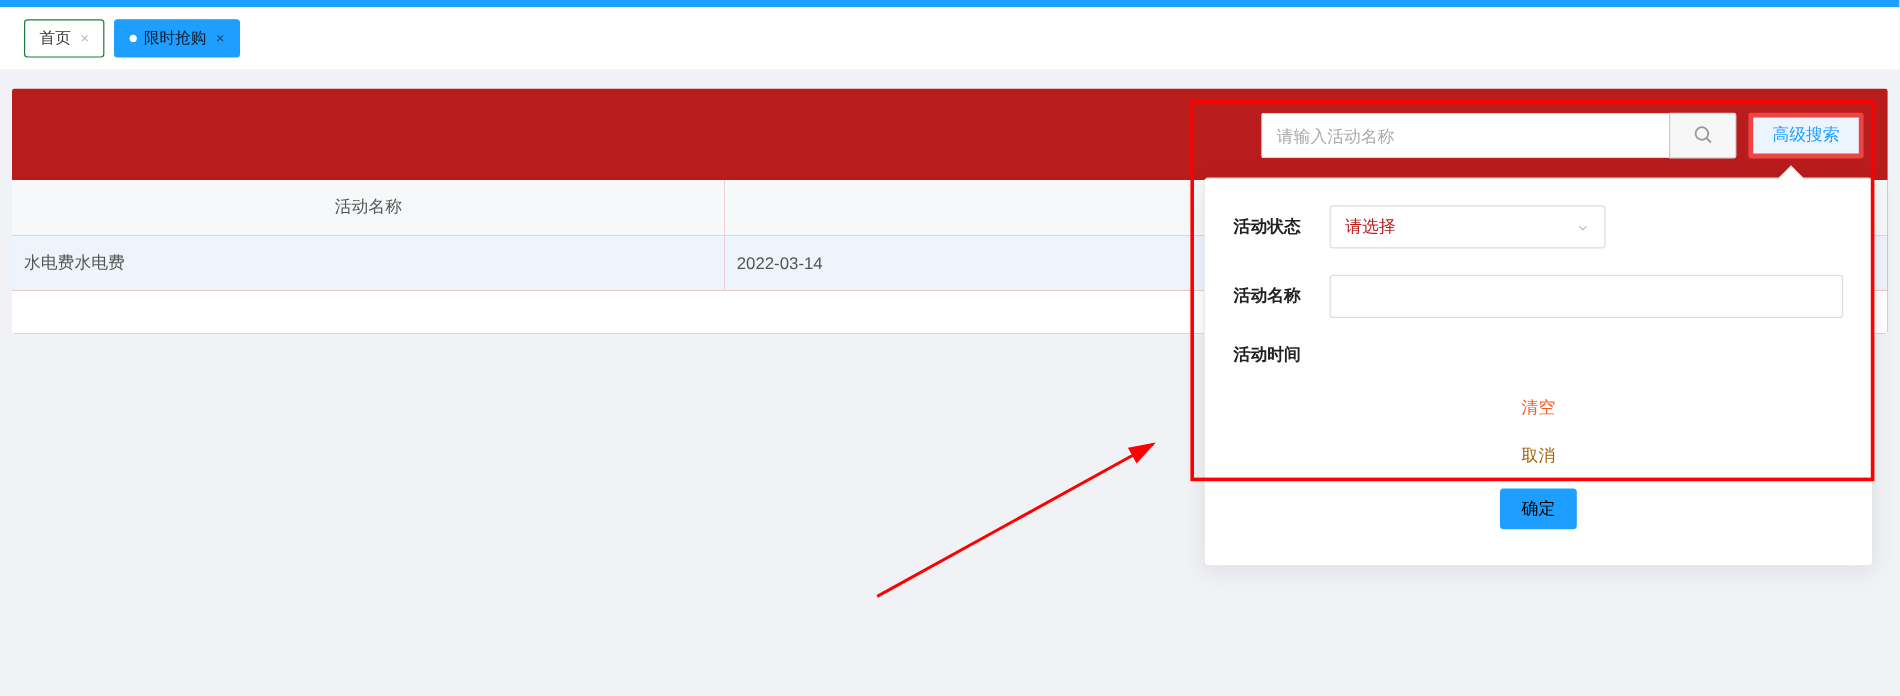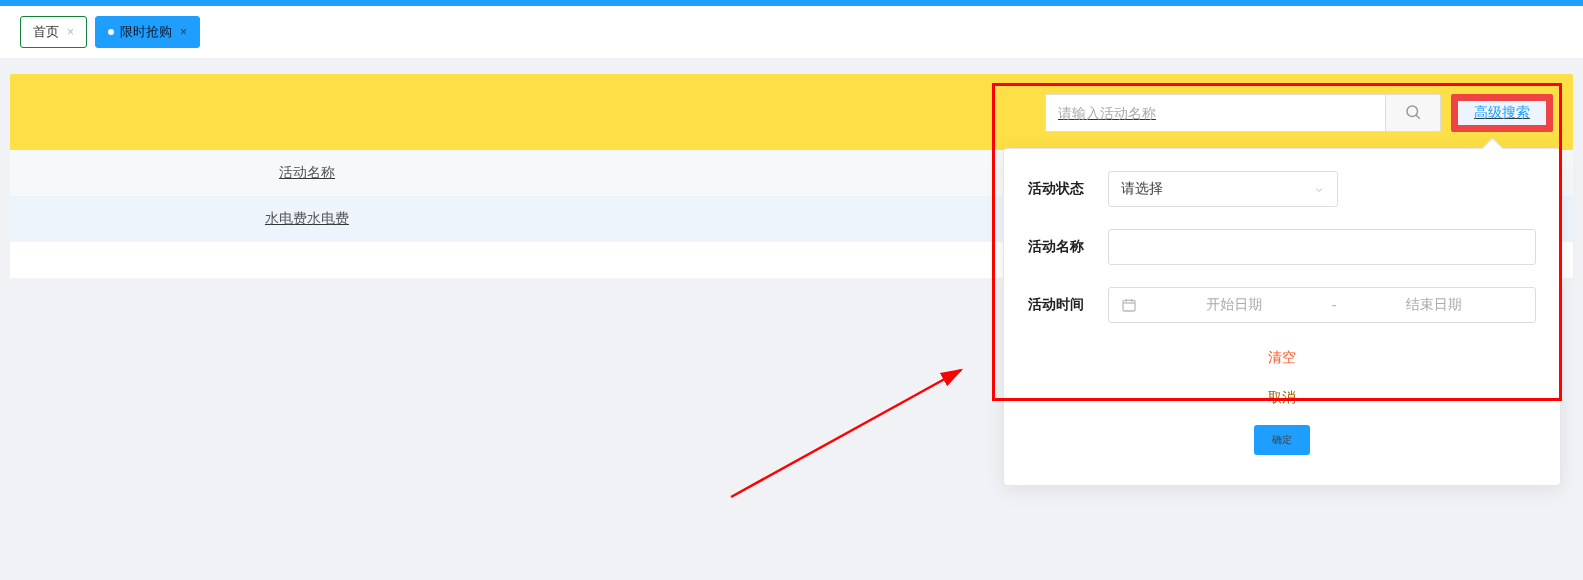--- a/index.html
+++ b/index.html
@@ -50,24 +50,23 @@
 .tab .close {
   margin-left: 8px;
   font-size: 12px;
   opacity: 0.7;
 }
 .tab.inactive .close { color: #999; }
 .content-wrap {
   padding: 15px 10px;
 }
 .panel {
-  background: #fde047;
+  background: #b91c1c;
   border-radius: 2px;
   position: relative;
-  text-decoration: underline;
 }
 .panel-toolbar {
   display: flex;
   justify-content: flex-end;
   padding: 20px 20px 18px 20px;
   gap: 10px;
   align-items: center;
 }
 .search-group {
   display: flex;
@@ -91,42 +90,41 @@
   background: #f7f7f7;
   display: flex;
   align-items: center;
   justify-content: center;
   cursor: pointer;
   border-radius: 0 2px 2px 0;
 }
 .adv-btn {
   height: 38px;
   padding: 0 16px;
-  border: 7px solid #ef4444;
+  border: 4px solid #ef4444;
   background: #ecf5ff;
   color: #1e9fff;
   border-radius: 2px;
   cursor: pointer;
   font-size: 14px;
 }
 .table {
   width: 100%;
   border-collapse: collapse;
 }
 .table thead th {
   background: #f7f8fa;
   font-weight: 500;
   color: #555;
   padding: 14px 10px;
   text-align: center;
   font-size: 14px;
 }
 .table tbody td {
   padding: 14px 10px;
-  text-align: center;
   background: #eef4fb;
   color: #555;
 }
 .table-pad {
   height: 36px;
   background: #fff;
 }
 
 .popover {
   position: absolute;
@@ -164,21 +162,21 @@
 }
 .select-box {
   flex: 0 0 230px;
   height: 36px;
   border: 1px solid #ddd;
   border-radius: 3px;
   display: flex;
   align-items: center;
   justify-content: space-between;
   padding: 0 12px;
-  color: #404040;
+  color: #b91c1c;
   cursor: pointer;
 }
 .text-input {
   flex: 1;
   height: 36px;
   border: 1px solid #ddd;
   border-radius: 3px;
   padding: 0 12px;
   outline: none;
 }
@@ -210,26 +208,26 @@
   background: none;
   border: none;
   cursor: pointer;
   font-size: 14px;
   padding: 4px 6px;
 }
 .link-danger { color: #ff5722; }
 .link-primary { color: #a16207; }
 .btn-primary {
   background: #1e9fff;
-  color: #404040;
+  color: #000000;
   border: none;
   padding: 8px 18px;
   border-radius: 3px;
   cursor: pointer;
-  font-size: 10px;
+  font-size: 14px;
 }
 
 .anno-rect {
   position: absolute;
   border: 3px solid #ff0000;
   top: 83px;
   left: 992px;
   width: 570px;
   height: 318px;
   pointer-events: none;
@@ -324,33 +322,20 @@
     </div>
   </div>
 
   <div class="form-row">
     <div class="form-label">活动名称</div>
     <input class="text-input" type="text" style="">
   </div>
 
   <div class="form-row">
     <div class="form-label">活动时间</div>
-    <div class="date-range">
-      <span class="cal-icon">
-        <svg viewBox="0 0 24 24" fill="none" stroke="#bbb" stroke-width="2">
-          <rect x="3" y="5" width="18" height="16" rx="2"></rect>
-            <line x1="3" y1="9" x2="21" y2="9"></line>
-            <line x1="8" y1="3" x2="8" y2="7"></line>
-            <line x1="16" y1="3" x2="16" y2="7"></line>
-        </svg>
-      </span>
-      <span class="dslot">开始日期</span>
-      <span class="sep">-</span>
-      <span class="dslot">结束日期</span>
-    </div>
   </div>
 
   <div class="footer-actions">
     <button class="link-btn link-danger">清空</button>
     <button class="link-btn link-primary">取消</button>
     <button class="btn-primary">确定</button>
   </div>
 </div>
 
 <div class="anno-rect"></div>

